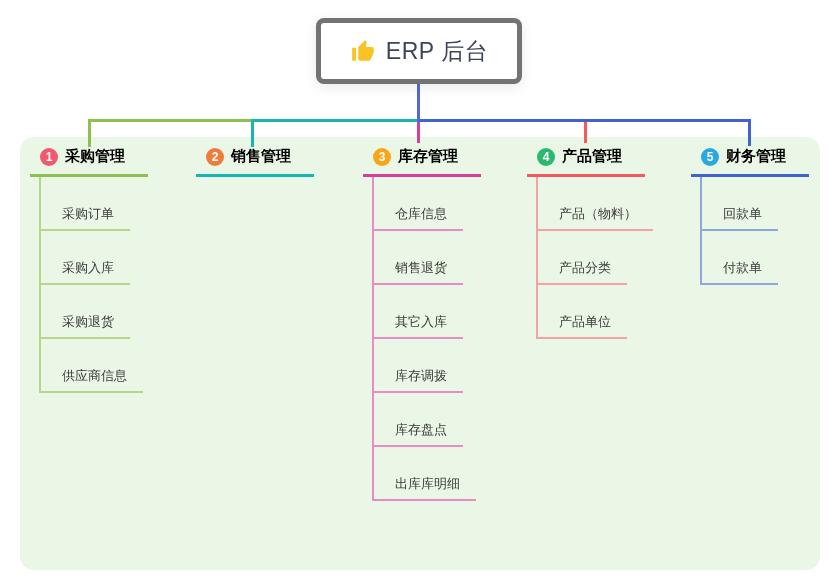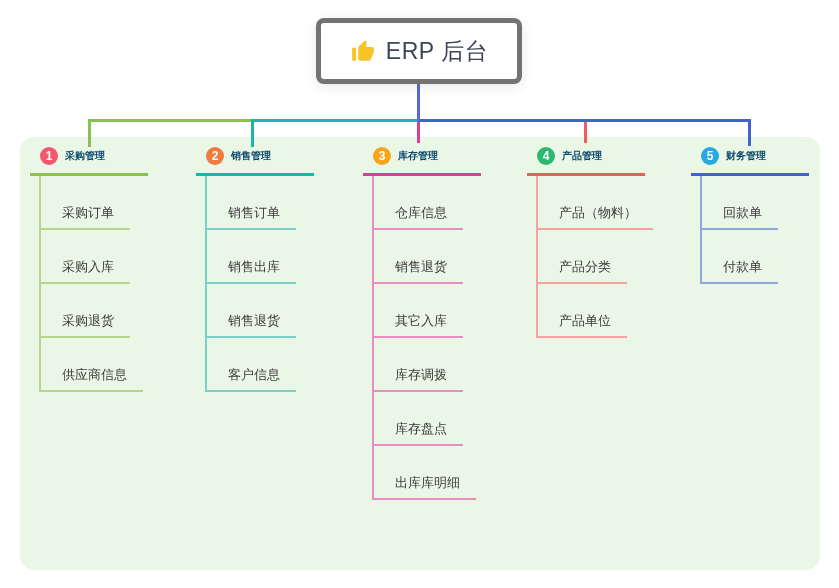--- a/index.html
+++ b/index.html
@@ -38,21 +38,21 @@
   
   .branch { position:absolute; top:0; width:118px; }
   .b-0 { left:10px; }  .b-1 { left:176px; } .b-2 { left:343px; }
   .b-3 { left:507px; } .b-4 { left:671px; }
 
   .branch-title {
     display:flex; align-items:center; gap:7px;
     padding:10px 0 8px 10px; border-bottom:3px solid var(--c);
     cursor:pointer;
   }
-  .branch-label { font-size:10px; font-weight:600; color:#0c4a6e; white-space:nowrap; }
+  .branch-label { font-size:15px; font-weight:600; color:#000000; white-space:nowrap; }
   .badge {
     width:18px; height:18px; border-radius:50%; flex:0 0 18px;
     background:var(--badge); color:#ffffff; font-size:12px; font-weight:600;
     display:flex; align-items:center; justify-content:center;
   }
 
   .children { margin-left:9px; border-left:2px solid var(--cl); }
   .child {
     display:table; white-space:nowrap;
     padding:28px 16px 6px 21px;
@@ -98,26 +98,20 @@
         <div class="child">采购退货</div>
         <div class="child">供应商信息</div>
       </div>
     </div>
 
     <div class="branch b-1" style="--c: #19b6ad; --cl: #7bcfc9; --badge: #ef7b3d;">
       <div class="branch-title">
         <span class="badge">2</span>
         <span class="branch-label">销售管理</span>
       </div>
-      <div class="children">
-        <div class="child">销售订单</div>
-        <div class="child">销售出库</div>
-        <div class="child">销售退货</div>
-        <div class="child">客户信息</div>
-      </div>
     </div>
 
     <div class="branch b-2" style="--c: #d63f9c; --cl: #e88cc4; --badge: #f9a51a;">
       <div class="branch-title">
         <span class="badge">3</span>
         <span class="branch-label">库存管理</span>
       </div>
       <div class="children">
         <div class="child">仓库信息</div>
         <div class="child">销售退货</div>

